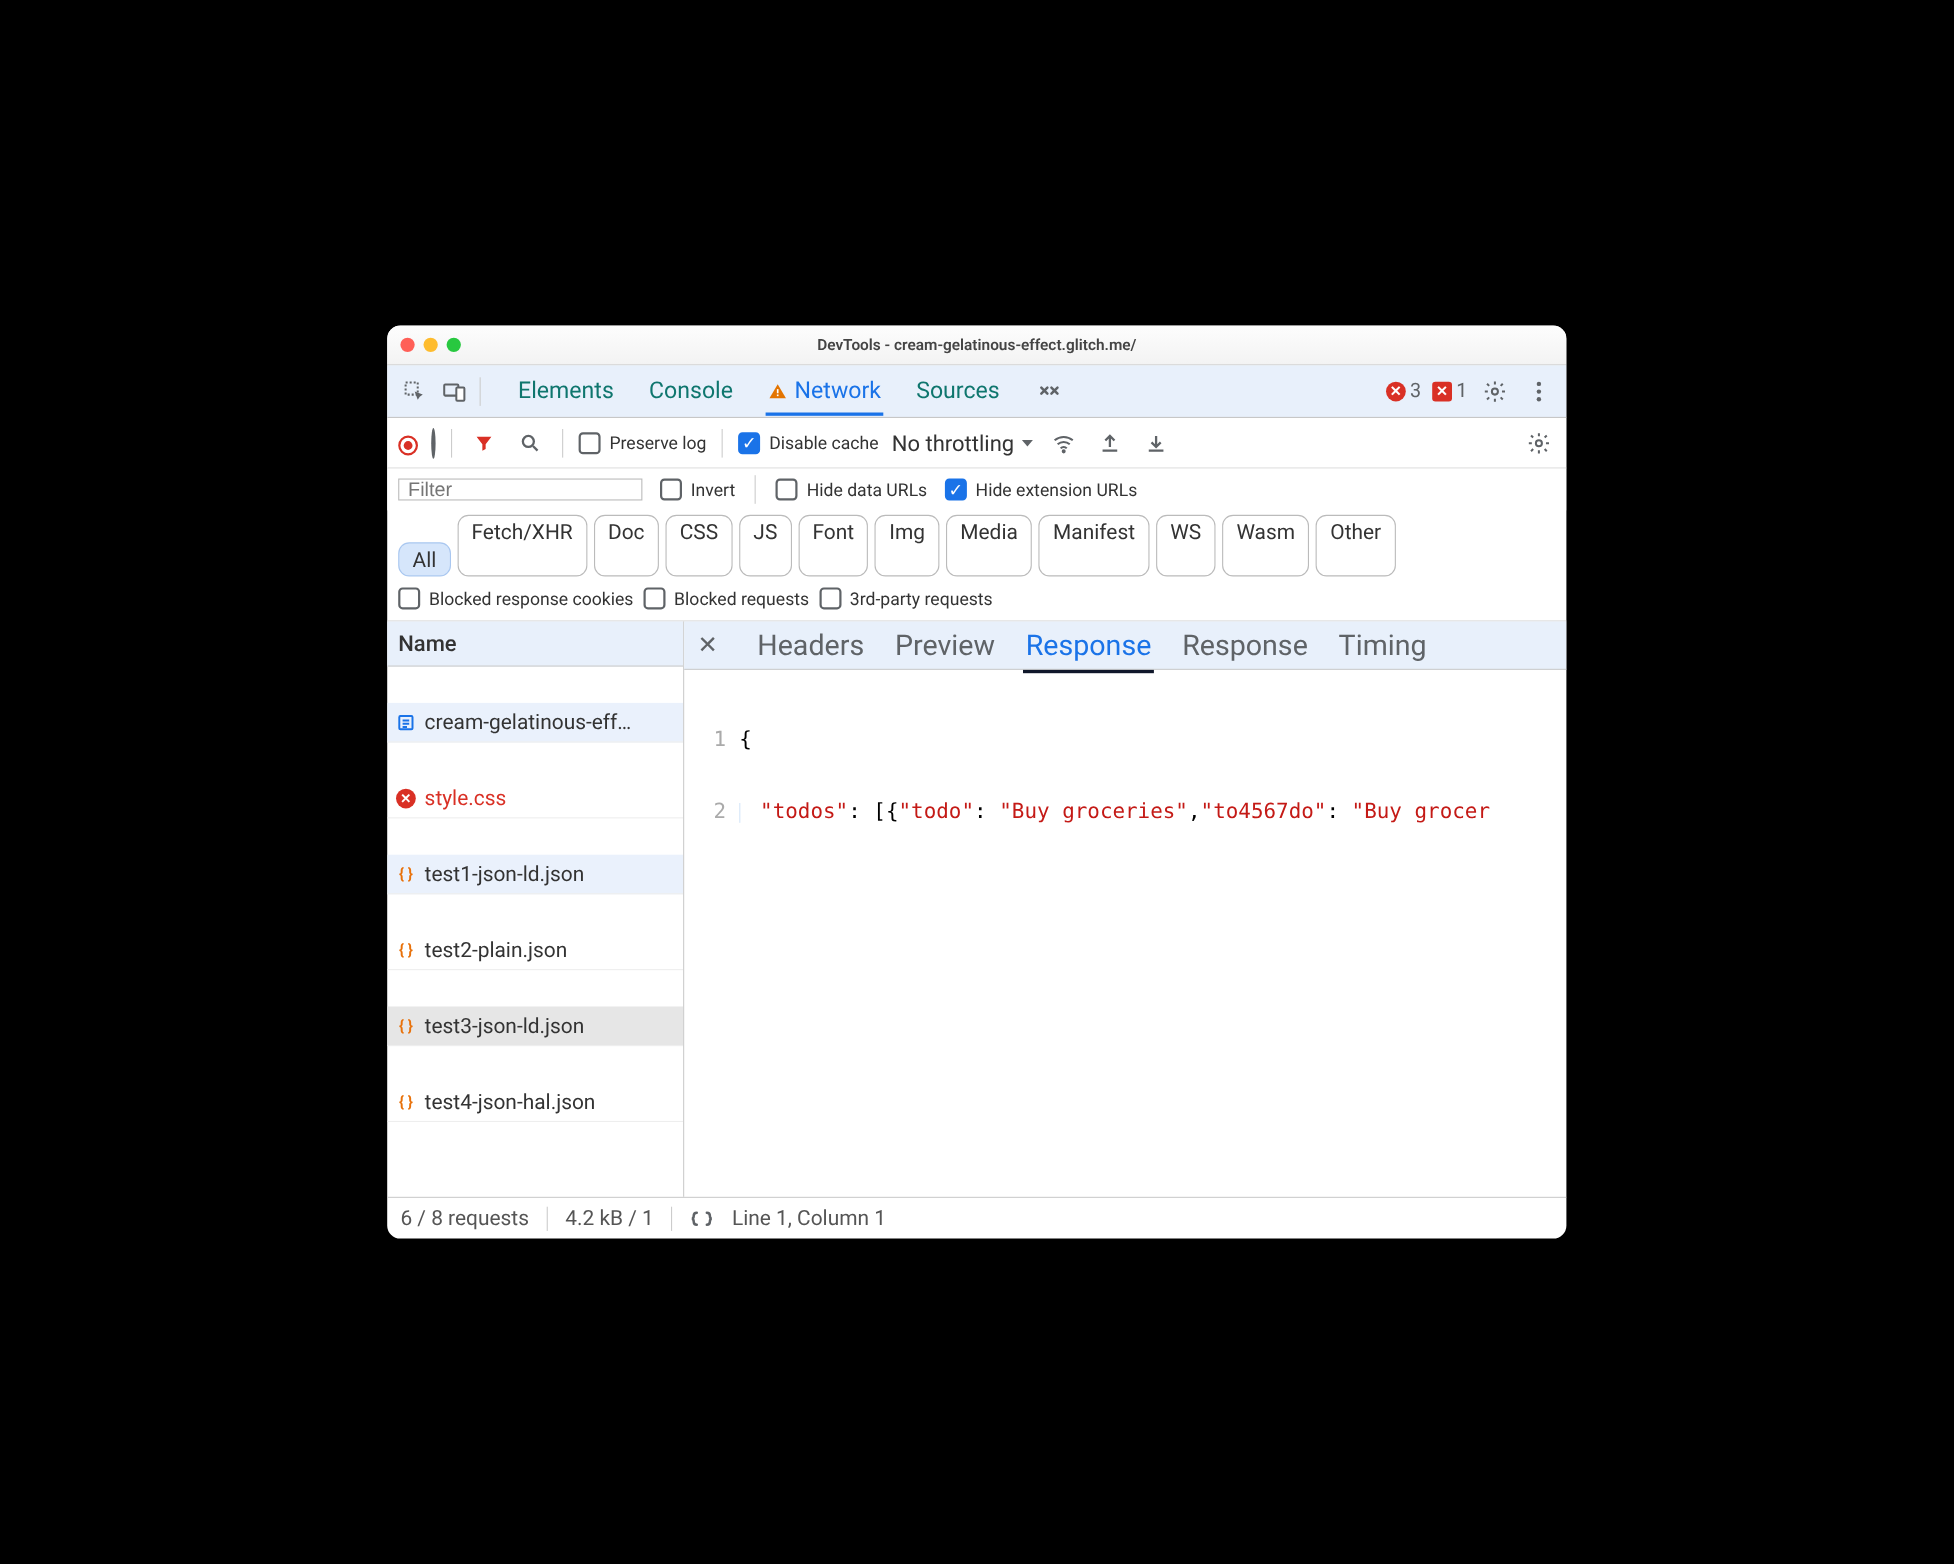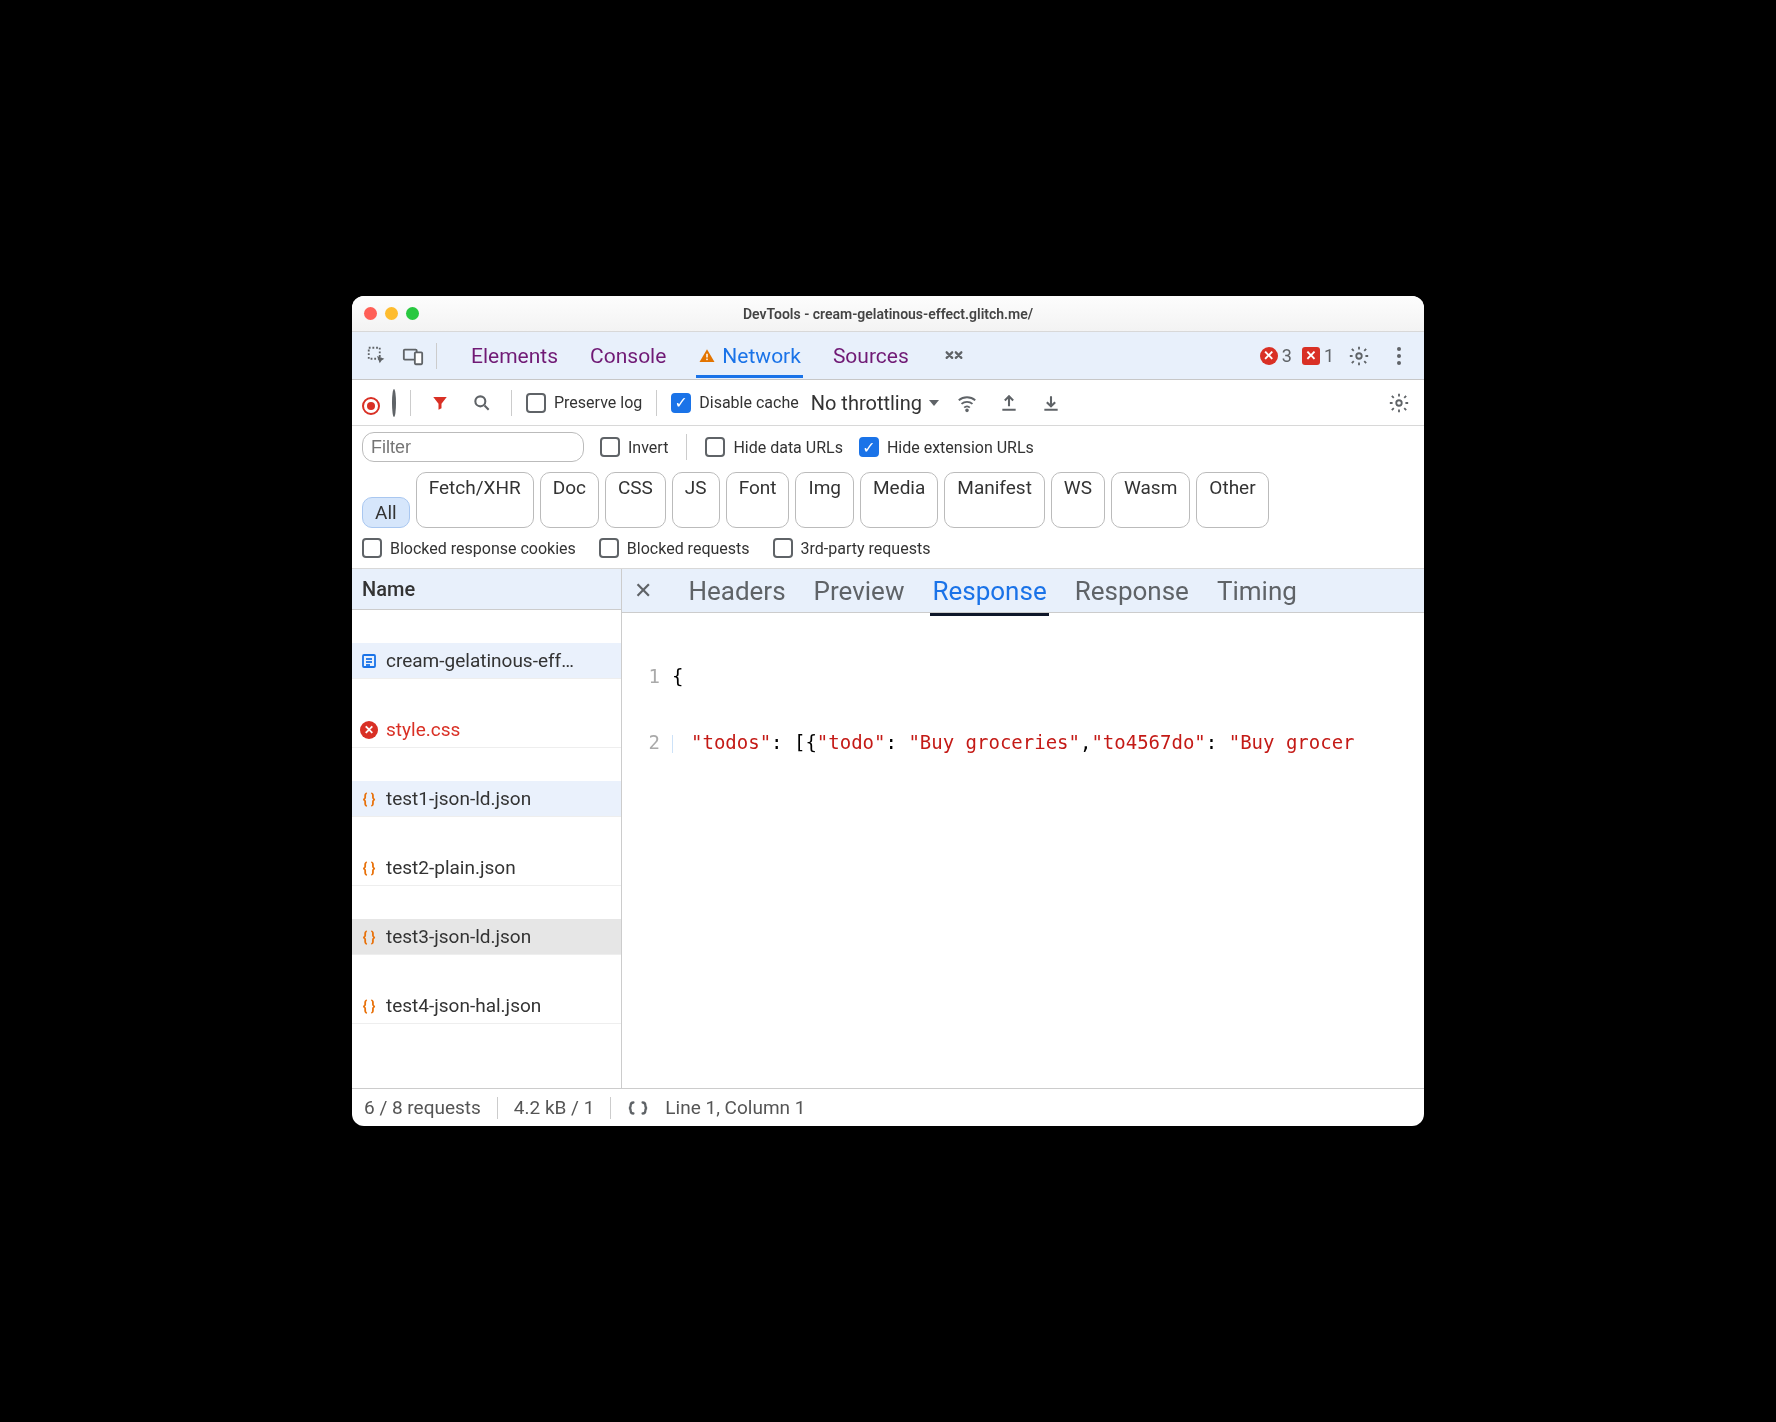--- a/index.html
+++ b/index.html
@@ -45,21 +45,21 @@
     background:#e8f0fb;
     border-bottom: 1px solid #c7c7c7;
     display:flex;
     align-items:center;
     padding: 0 10px;
     height: 48px;
     gap: 6px;
   }
   .icon-btn { display:inline-flex; align-items:center; justify-content:center; width:30px; height:30px; cursor:pointer; color:#5f6367;}
   .tabs { display:flex; gap: 28px; margin-left: 24px; align-items:center; }
-  .tab { font-size:21px; color:#701a75; cursor:pointer; padding: 10px 2px; display:flex; align-items:center; gap:6px; }
+  .tab { font-size:21px; color:#0f766e; cursor:pointer; padding: 10px 2px; display:flex; align-items:center; gap:6px; }
   .tab.active { color:#1a73e8; border-bottom: 3px solid #1a73e8; padding-bottom:7px;}
   .right-icons { margin-left:auto; display:flex; align-items:center; gap:10px; color:#5f6367;}
   .err-badge { display:inline-flex; align-items:center; gap:4px; font-size:18px;}
   .err-circ { width:18px; height:18px; border-radius:50%; background:#d93025; color:#fff; font-size:13px; display:inline-flex; align-items:center; justify-content:center; font-weight:bold;}
   .err-sq { width:18px; height:18px; border-radius:3px; background:#d93025; color:#fff; font-size:13px; display:inline-flex; align-items:center; justify-content:center; font-weight:bold;}
   
   .toolbar {
     display:flex;
     align-items:center;
     padding: 6px 10px;
@@ -80,27 +80,27 @@
   .select { display:inline-flex; align-items:center; gap:6px; font-size:20px; cursor:pointer;}
   
   .filter-row {
     display:flex;
     align-items:center;
     padding: 6px 10px;
     gap: 16px;
     background:#fff;
     flex-wrap:wrap;
   }
-  .filter-input { width:222px; height:30px; border:1px solid #bbb; border-radius:12px; padding:0 8px; font-size:18px;}
+  .filter-input { width:222px; height:20px; border:1px solid #bbb; border-radius:0; padding:0 8px; font-size:18px;}
   
   .chips-row { display:flex; gap:6px; padding: 4px 10px 6px; flex-wrap:wrap; }
   .chip { border:1px solid #bbb; border-radius:10px; padding: 3px 12px; font-size:19px; cursor:pointer; background:#fff;}
   .chip.active { background:#d6e6fb; border-color:#a9c7f0;margin-top:25px;}
   
-  .extra-row { display:flex; gap:23px; padding: 4px 10px 10px; border-bottom:1px solid #d8d8d8; flex-wrap:wrap;}
+  .extra-row { display:flex; gap:9px; padding: 4px 10px 10px; border-bottom:1px solid #d8d8d8; flex-wrap:wrap;}
   
   .content { display:flex; flex:1; min-height:0; }
   .sidebar { width:270px; border-right:1px solid #ccc; display:flex; flex-direction:column;}
   .sidebar-header { background:#e8f0fb; border-bottom:1px solid #ccc; padding:8px 10px; font-size:20px; font-weight:500;}
   .req-list { flex:1; overflow:auto;}
   .req { display:flex; align-items:center; gap:8px; padding:6px 8px; border-bottom:1px solid #eee; cursor:pointer; font-size:19px;margin-top:33px;}
   .req.sel { background:#eaf1fc;}
   .req.hl { background:#e6e6e6;}
   .req.err { color:#d93025;}
   .ficon { width:18px; height:18px; display:inline-flex; align-items:center; justify-content:center; flex-shrink:0;}

